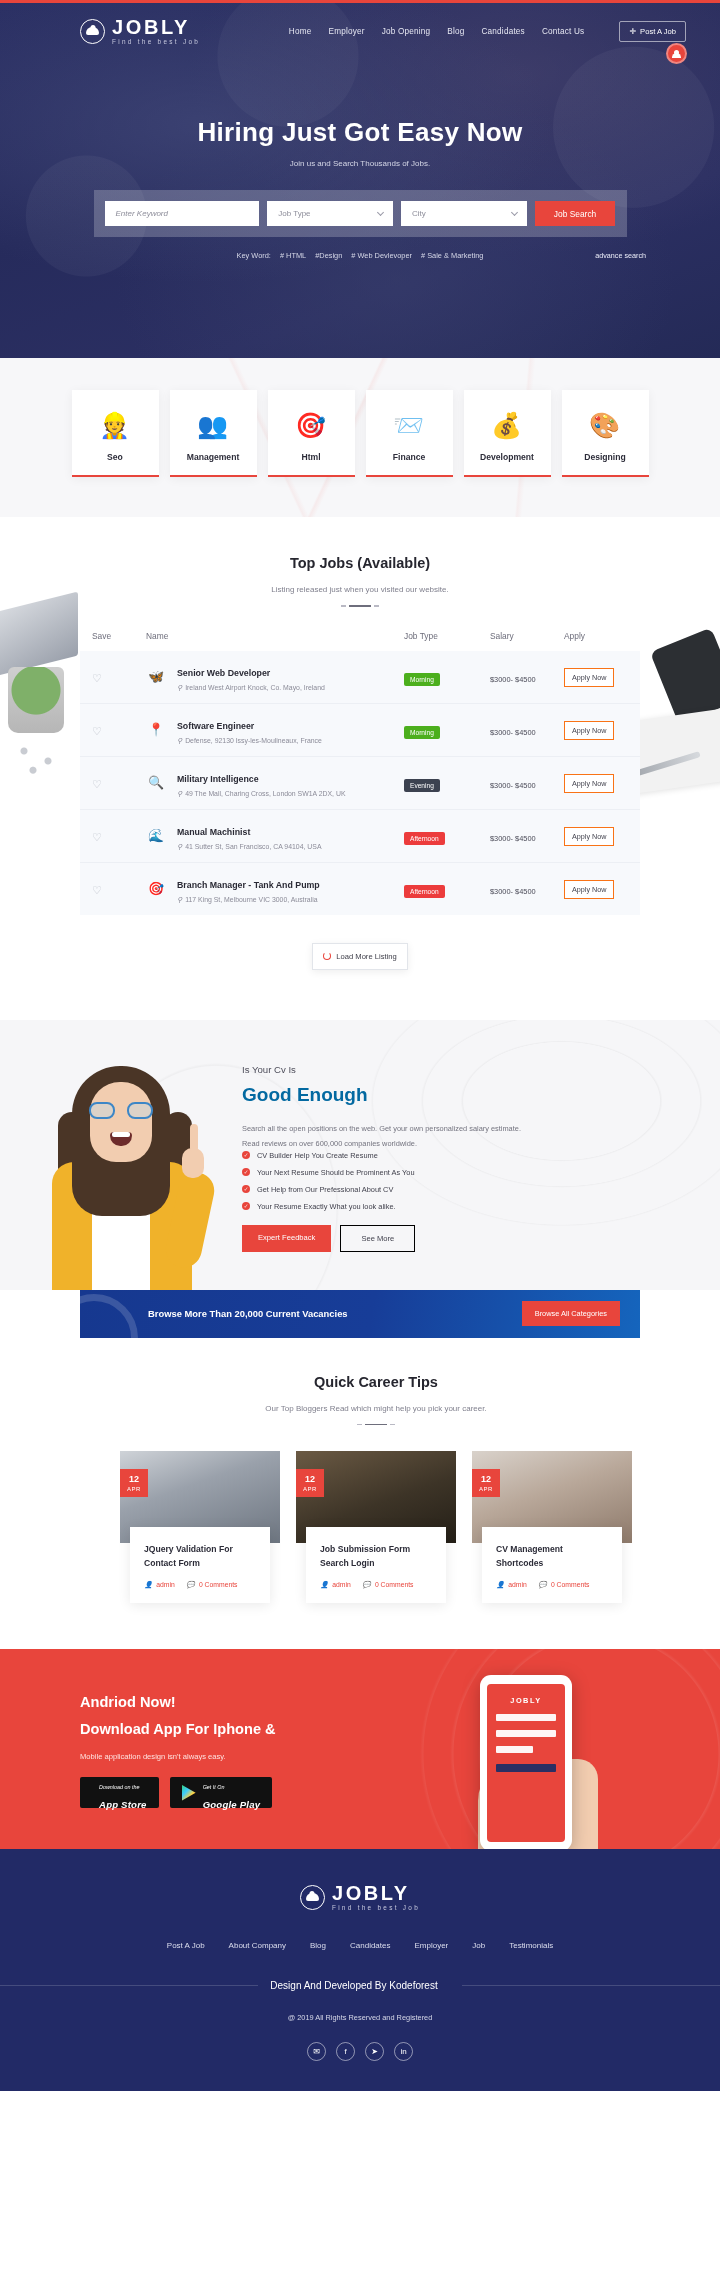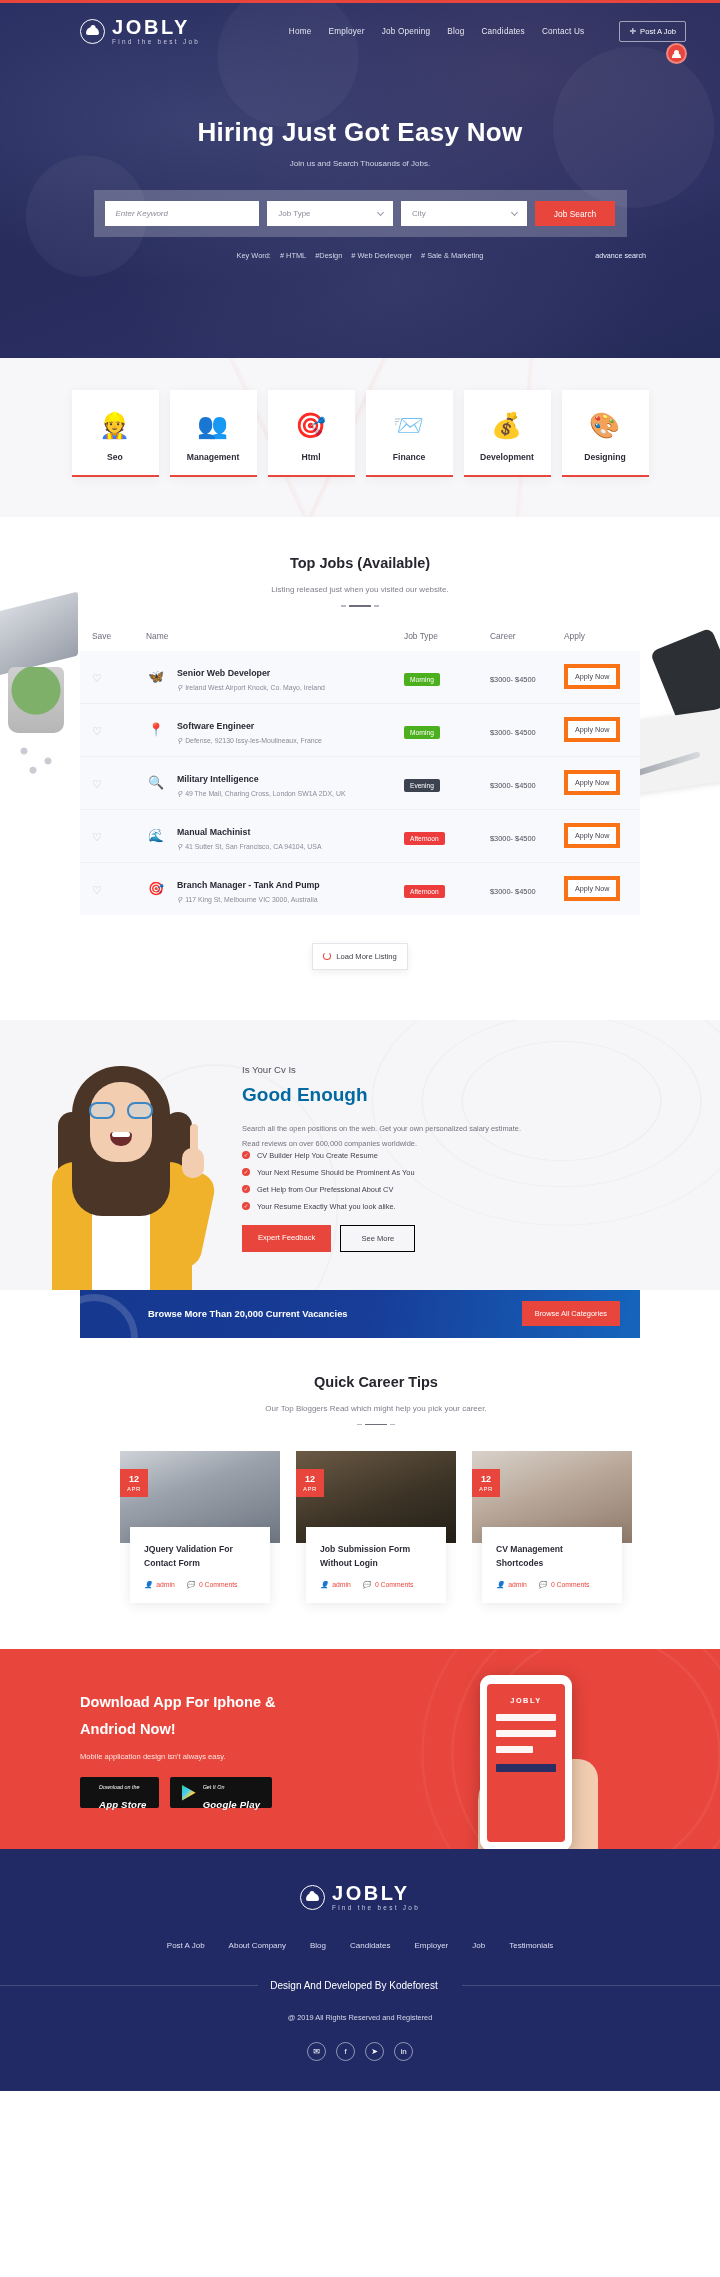--- a/index.html
+++ b/index.html
@@ -163,21 +163,21 @@
     border-bottom:1px solid #eceff4; padding:11px 12px; min-height:44px;
   }
   .trow:last-child{border-bottom:none;}
   .heart{ width:11px;height:11px; color:#c2c6ce; font-size:11px; line-height:1;}
   .joblogo{ width:21px;height:21px;border-radius:50%;display:flex;align-items:center;justify-content:center;font-size:13px;}
   .jname{ font-size:8.8px; font-weight:700; color:#2a2a35;}
   .jloc{ font-size:6.9px; color:#8b8b98; margin-top:4px; display:flex; align-items:center; gap:3px;}
   .pin{ font-size:7px; color:#8b8b98;}
   .badge{ display:inline-block; font-size:6.6px; color:#fff; padding:3px 6px; border-radius:2px;}
   .sal{ font-size:7.4px; color:#4a4a57;}
-  .applybtn{ display:inline-block; border:4px solid #f97316; background:#fff; font-size:7.2px; color:#44444f; padding:4px 7px;}
+  .applybtn{ display:inline-block; border:1px solid #f97316; background:#fff; font-size:7.2px; color:#44444f; padding:4px 7px;}
   .loadmore{
     margin:28px auto 0; width:96px; background:#fff; border:1px solid #e2e5ea;
     box-shadow:0 2px 8px rgba(0,0,0,.07);
     font-size:7.6px; color:#3d3d48; padding:8px 0; display:flex;align-items:center;justify-content:center;gap:5px;
     position:relative; z-index:3;
   }
   .spin{ width:8px;height:8px;border:1.4px solid #e8453c;border-top-color:transparent;border-radius:50%;}
 
   
   .cv{ position:relative; background:#f6f6f8; padding:0; overflow:hidden; height:270px;}
@@ -412,21 +412,21 @@
         <i></i>
         <i></i>
         <i></i>
       </div>
 
     <div class="table-wrap">
       <div class="thead">
         <div class="c-save">Save</div>
         <div class="c-name">Name</div>
         <div class="c-type">Job Type</div>
-        <div class="c-sal">Career</div>
+        <div class="c-sal">Salary</div>
         <div class="c-apply">Apply</div>
       </div>
 
       <div class="trow">
         <div class="c-save"><span class="heart">♡</span></div>
         <div class="c-name" style="display:flex;align-items:center;gap:10px;">
           <span class="joblogo" style="color:#f0623a">🦋</span>
           <span>
             <span class="jname">Senior Web Developer</span>
             <span class="jloc">
@@ -603,21 +603,21 @@
       </div>
 
       <div class="card">
         <div class="card-img ci2">
           <div class="date">
             <div class="d">12</div>
             <div class="m">APR</div>
           </div>
         </div>
         <div class="card-body">
-          <div class="card-title">Job Submission Form Without Login</div>
+          <div class="card-title">Job Submission Form Search Login</div>
           <div class="card-meta">
             <span class="mi">
                 <i class="gico">👤</i>
                 <span>admin</span>
               </span>
             <span class="mi">
                 <i class="gico">💬</i>
                 <span>0 Comments</span>
               </span>
           </div>
@@ -644,22 +644,22 @@
               </span>
           </div>
         </div>
       </div>
     </div>
   </section>
 
   <section class="app">
     <div class="app-left">
       <div class="app-title">
+        <div>Andriod Now!</div>
         <div>Download App For Iphone &amp;</div>
-        <div>Andriod Now!</div>
       </div>
       <div class="app-sub">Mobile application design isn't always easy.</div>
       <div class="stores">
         <div class="store">
           <span class="sico"></span>
           <span class="stxt">
             <span class="s1">Download on the</span><br>
             <span class="s2">App Store</span>
           </span>
         </div>

